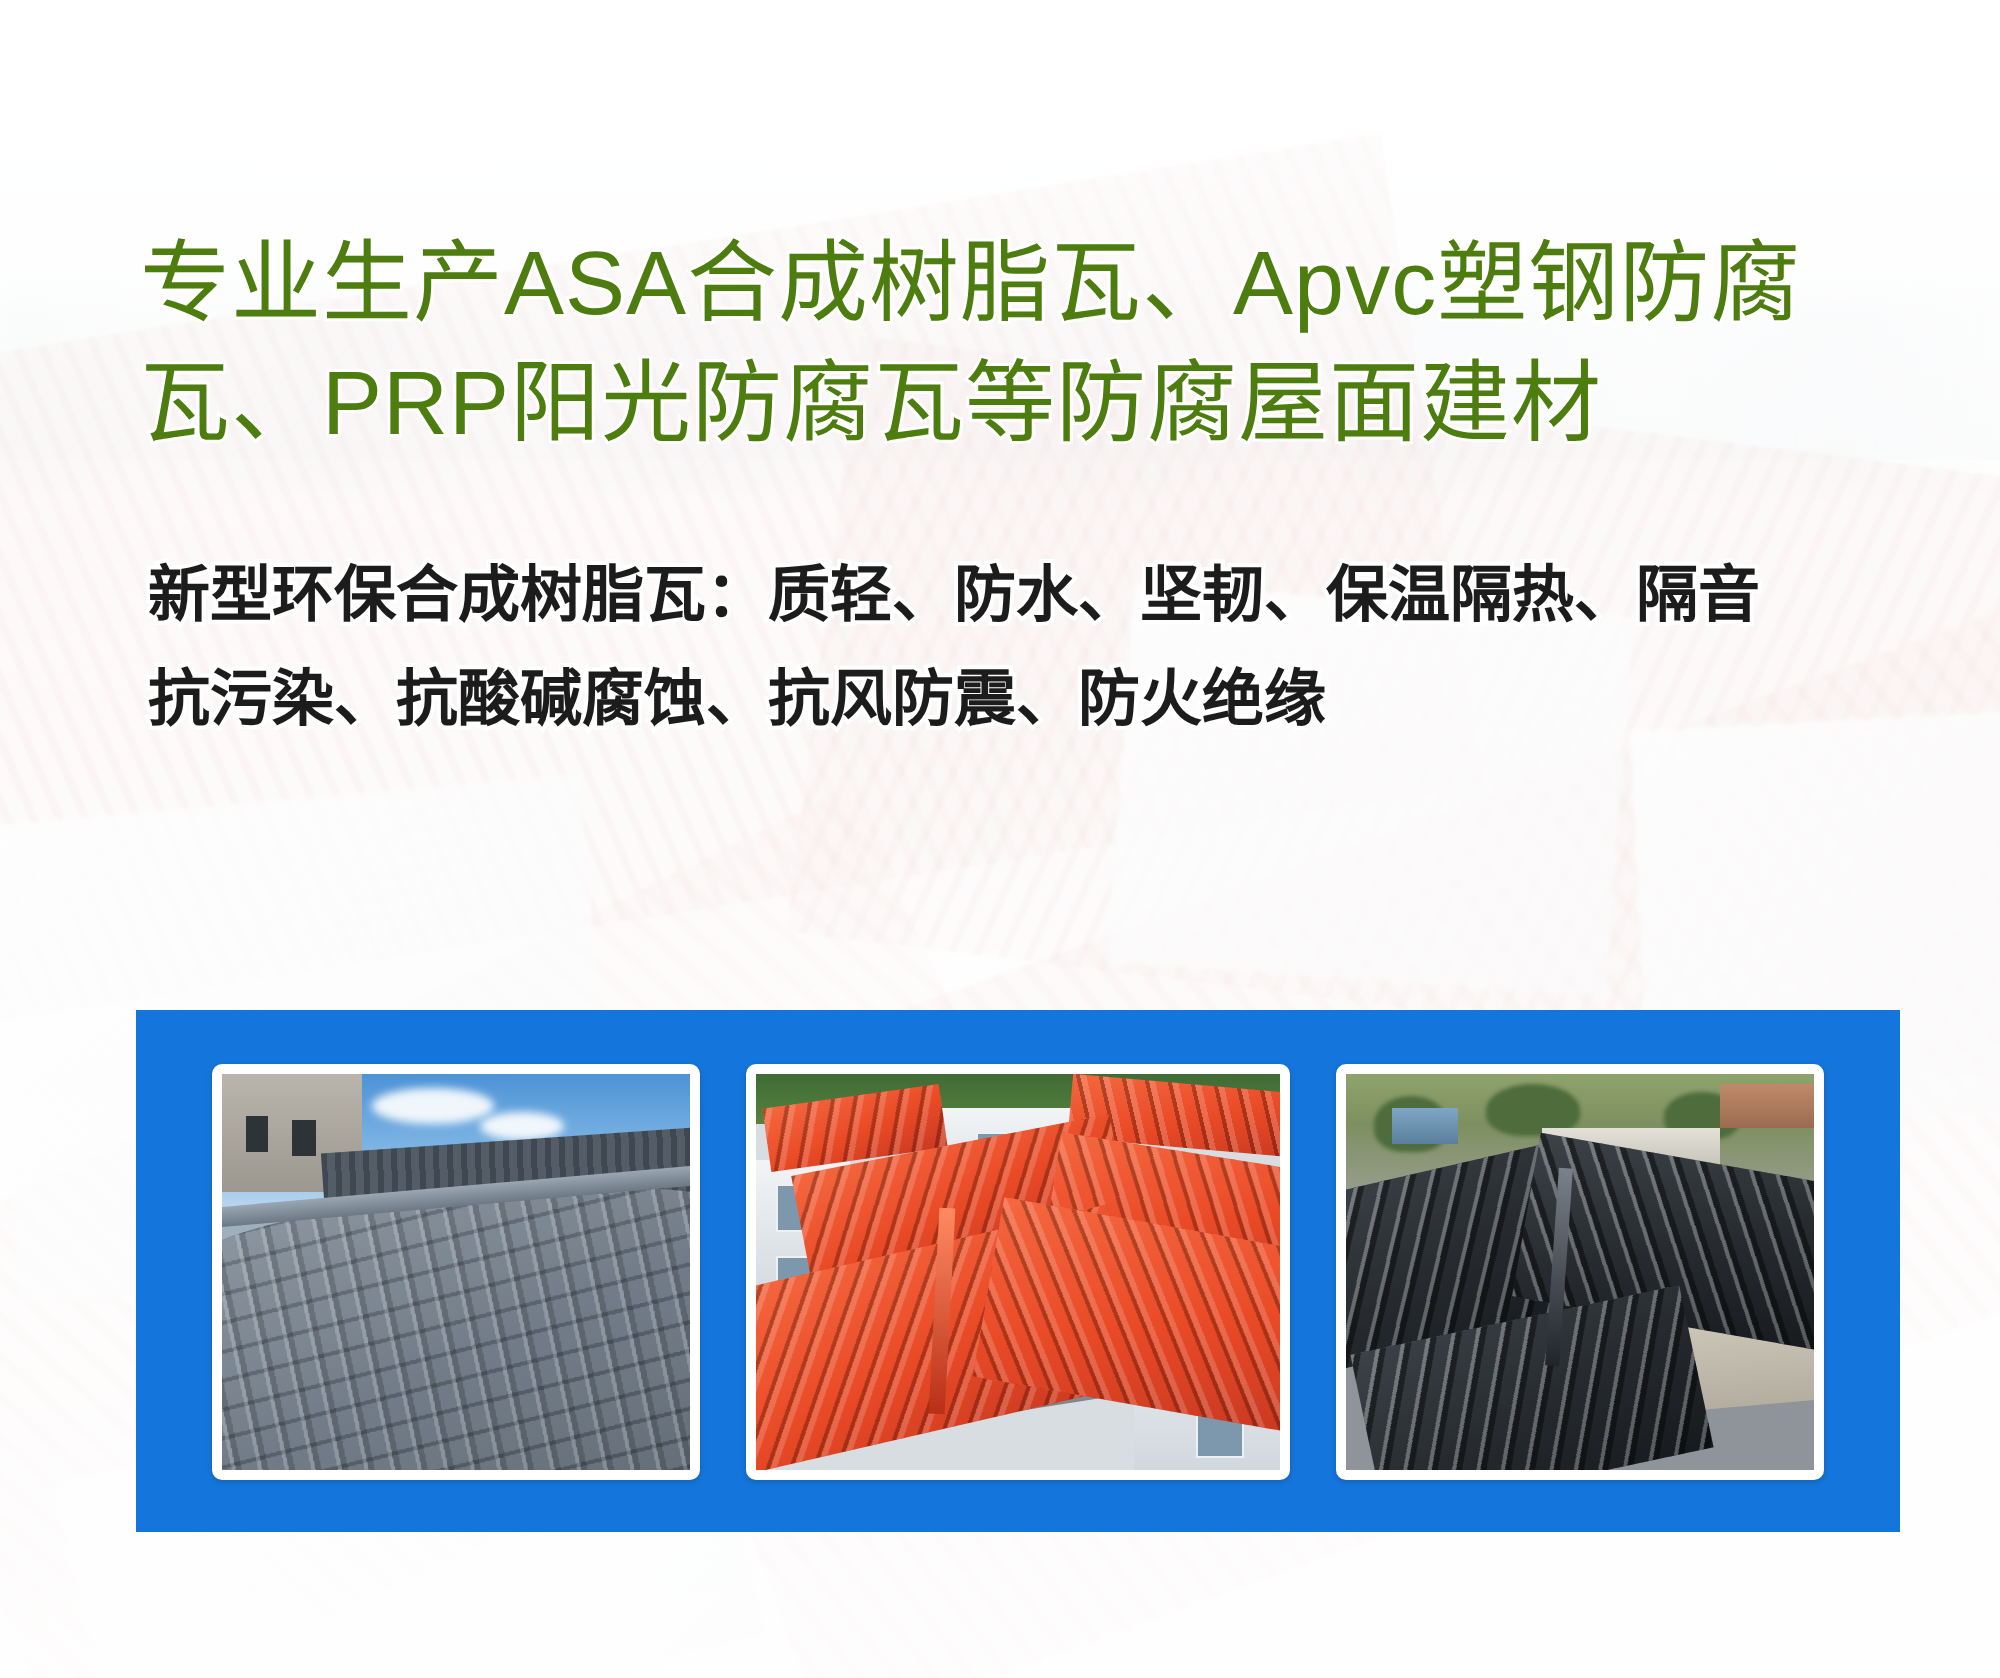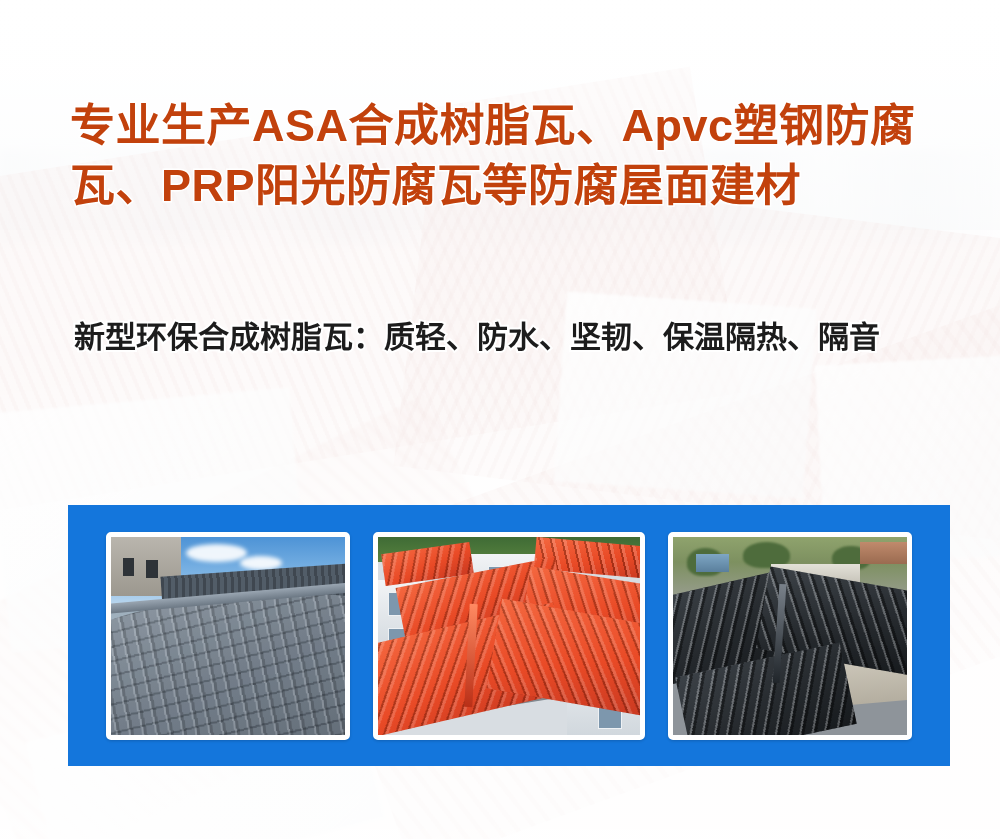--- a/index.html
+++ b/index.html
@@ -113,45 +113,44 @@
         rgba(255,255,255,.80) 72%,
         rgba(255,255,255,.88) 100%);
   }
 
   
   .content{ position:relative; z-index:3; }
 
   
   .headline{
     position:absolute;
-    left:70px; top:96px; width:880px;
+    left:70px; top:112px; width:880px;
     font-size:45px;
-    font-weight:bold;
+    font-weight:normal;
     line-height:60px;
     letter-spacing:.5px;
-    color:#c2410c;
+    color:#4d7c0f;
     -webkit-text-stroke:3px #ffffff;
     paint-order:stroke fill;
     white-space:pre-line;
   }
 
   
   .subcopy{
     position:absolute;
     left:74px; top:272px; width:890px;
   }
   .sub-line{
     font-size:31px;
     font-weight:bold;
     line-height:52px;
     color:#1c1c1c;
     -webkit-text-stroke:4px #ffffff;
     paint-order:stroke fill;
     white-space:nowrap;
-    margin-top:40px;
   }
   .sub-line.gap-before{ margin-top:12px; }
 
   
   .gallery{
     position:absolute;
     left:68px; top:505px;
     width:882px; height:261px;
     background:#1476dc;
     display:flex;
@@ -342,20 +341,21 @@
     <div class="bldg bldg-4"></div>
     <div class="bg-veil"></div>
   </div>
 
   <div class="content">
 
     <h1 class="headline">专业生产ASA合成树脂瓦、Apvc塑钢防腐瓦、PRP阳光防腐瓦等防腐屋面建材</h1>
 
     <div class="subcopy">
       <div class="sub-line">新型环保合成树脂瓦：质轻、防水、坚韧、保温隔热、隔音</div>
+      <div class="sub-line">抗污染、抗酸碱腐蚀、抗风防震、防火绝缘</div>
     </div>
 
     <div class="gallery">
 
       <div class="thumb">
         <div class="thumb-img img-grey">
           <div class="sky"></div>
           <div class="cloud c1"></div>
           <div class="cloud c2"></div>
           <div class="wall"></div>

